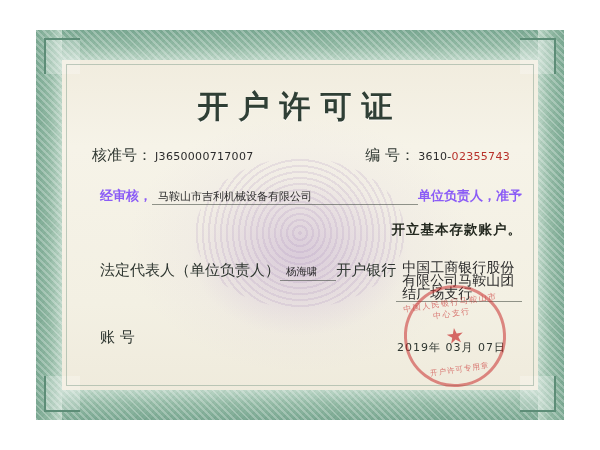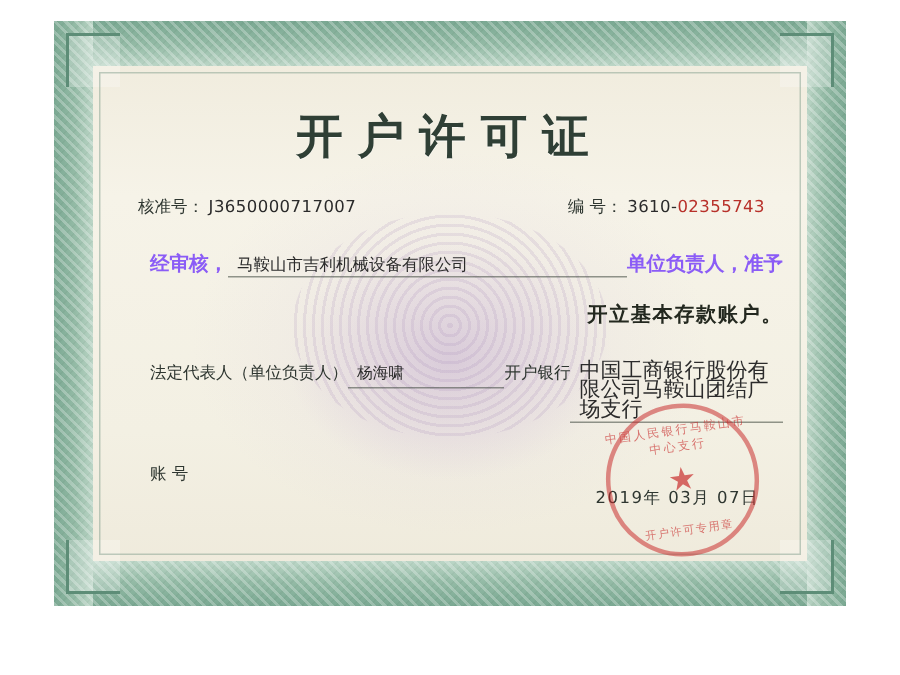--- a/index.html
+++ b/index.html
@@ -16,21 +16,21 @@
   #page {
     position: relative;
     width: 600px;
     height: 450px;
     background: #ffffff;
   }
   
   .cert {
     position: absolute;
     left: 36px;
-    top: 14px;
+    top: 30px;
     width: 528px;
     height: 390px;
     background: #f4f1e4;
     box-sizing: border-box;
   }
   .cert-inner-bg {
     position: absolute;
     inset: 0;
     background:
       radial-gradient(ellipse 150px 110px at 50% 58%, rgba(190,165,205,0.40) 0%, rgba(205,185,215,0.22) 45%, rgba(244,241,228,0) 72%),
@@ -99,21 +99,21 @@
   .row-topnums {
     display: flex;
     justify-content: space-between;
     align-items: baseline;
     margin-top: 18px;
     font-size: 11px;
     color: #33352f;
   }
   .lbl {
     font-family: "DejaVu Sans", "Liberation Sans", sans-serif;
-    font-size: 11px;
+    font-size: 15px;
     color: #2e3630;
     white-space: nowrap;
   }
   .val {
     font-family: "DejaVu Sans", "Liberation Sans", sans-serif;
     font-size: 11px;
     color: #2b2b2b;
     letter-spacing: .3px;
   }
   .val-red {

